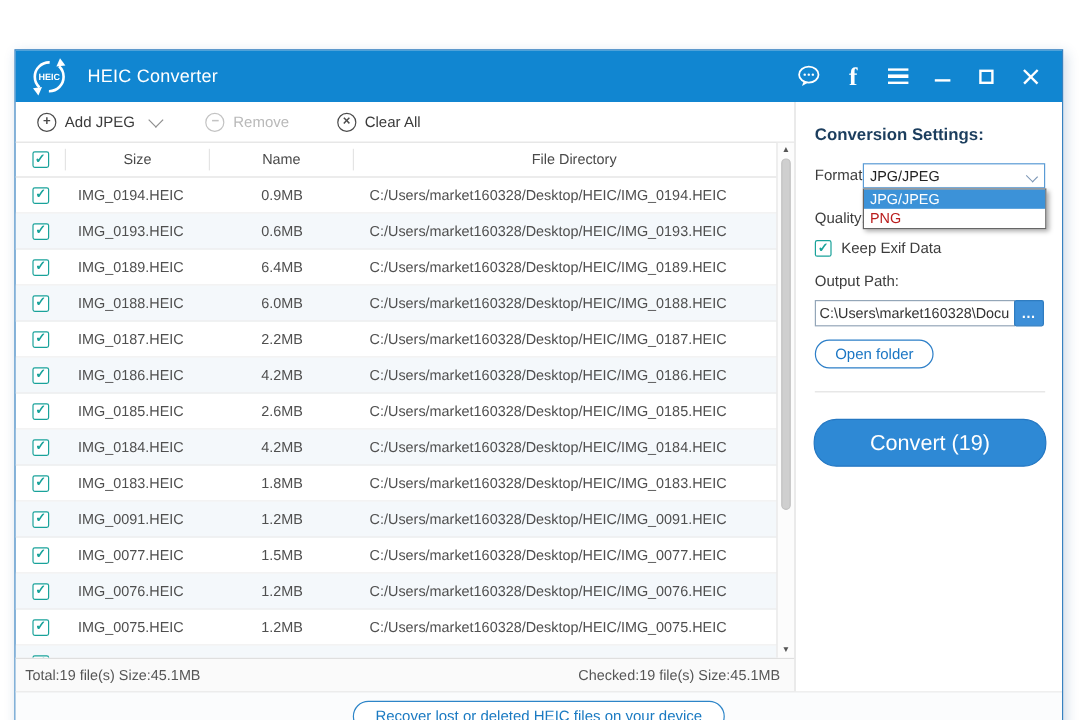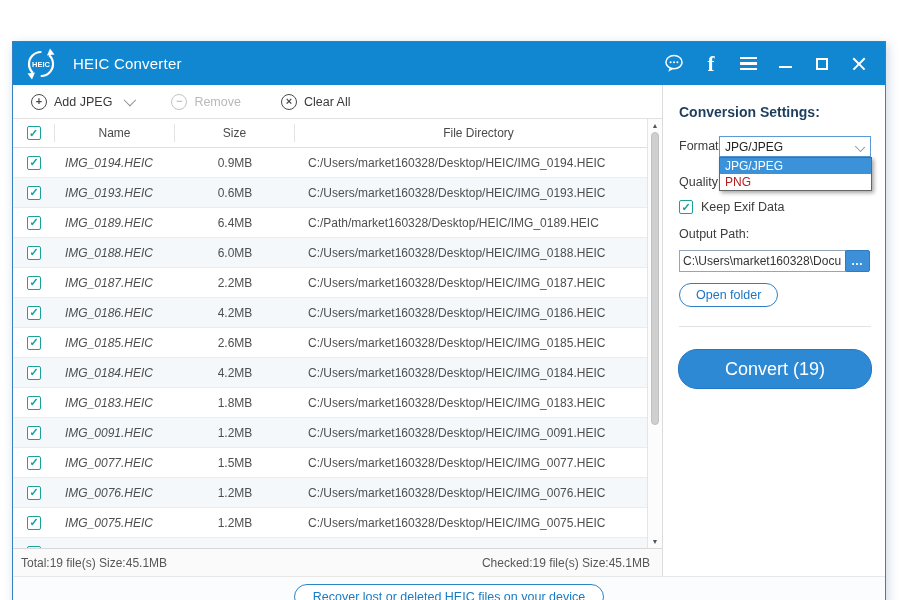--- a/index.html
+++ b/index.html
@@ -48,21 +48,21 @@
   .thead { display:flex; height:29px; align-items:center; border-bottom:1px solid #e0e0e0; font-size:12px; color:#4a4a4a; }
   .thead .cell { display:flex; align-items:center; justify-content:center; height:18px; border-right:1px solid #e4e4e4; }
   .col-check { width:42px; flex-shrink:0; }
   .col-name  { width:120px; flex-shrink:0; }
   .col-size  { width:120px; flex-shrink:0; }
   .col-dir   { flex:1; border-right:none !important; }
   .rows { height:400px; overflow:hidden; }
   .file-row { display:flex; align-items:center; height:30px; border-bottom:1px solid #ececec; font-size:12px; color:#4f4f4f; }
   .file-row:nth-child(even) { background:#f4f8fb; }
   .file-row .col-check { display:flex; justify-content:center; }
-  .file-row .col-name { padding-left:10px;font-style:italic; }
+  .file-row .col-name { padding-left:10px; }
   .file-row .col-size { text-align:center; }
   .file-row .col-dir { padding-left:13px; white-space:nowrap; overflow:hidden; }
 
   .checkbox { width:14px; height:14px; background:#fff; border:1.6px solid #19a29a; border-radius:2px; display:flex; align-items:center; justify-content:center; color:#19a29a; font-size:11px; font-weight:bold; line-height:1; cursor:pointer; }
 
   
   .vscroll { position:absolute; right:0; top:0; bottom:0; width:15px; background:#fcfcfc; border-left:1px solid #e4e4e4; }
   .vs-arrow { position:absolute; left:0; width:14px; text-align:center; font-size:7px; color:#555; cursor:pointer; }
   .vs-up { top:3px; } .vs-down { bottom:3px; }
   .vs-thumb { position:absolute; left:3px; top:13px; width:8px; height:293px; background:#cfcfcf; border:1px solid #c0c0c0; border-radius:5px; cursor:pointer; }
@@ -156,22 +156,22 @@
           <span class="circle-ic">×</span>
           <span>Clear All</span>
         </div>
       </div>
 
       <div class="table-wrap">
         <div class="thead">
           <div class="cell col-check">
             <span class="checkbox">✓</span>
           </div>
+          <div class="cell col-size">Size</div>
           <div class="cell col-name">Name</div>
-          <div class="cell col-size">Size</div>
           <div class="cell col-dir">File Directory</div>
         </div>
 
         <div class="rows">
           <div class="file-row">
             <div class="col-check">
               <span class="checkbox">✓</span>
             </div>
             <div class="col-name">IMG_0194.HEIC</div>
             <div class="col-size">0.9MB</div>
@@ -186,21 +186,21 @@
             <div class="col-size">0.6MB</div>
             <div class="col-dir">C:/Users/market160328/Desktop/HEIC/IMG_0193.HEIC</div>
           </div>
 
           <div class="file-row">
             <div class="col-check">
               <span class="checkbox">✓</span>
             </div>
             <div class="col-name">IMG_0189.HEIC</div>
             <div class="col-size">6.4MB</div>
-            <div class="col-dir">C:/Path/market160328/Desktop/HEIC/IMG_0189.HEIC</div>
+            <div class="col-dir">C:/Users/market160328/Desktop/HEIC/IMG_0189.HEIC</div>
           </div>
 
           <div class="file-row">
             <div class="col-check">
               <span class="checkbox">✓</span>
             </div>
             <div class="col-name">IMG_0188.HEIC</div>
             <div class="col-size">6.0MB</div>
             <div class="col-dir">C:/Users/market160328/Desktop/HEIC/IMG_0188.HEIC</div>
           </div>

